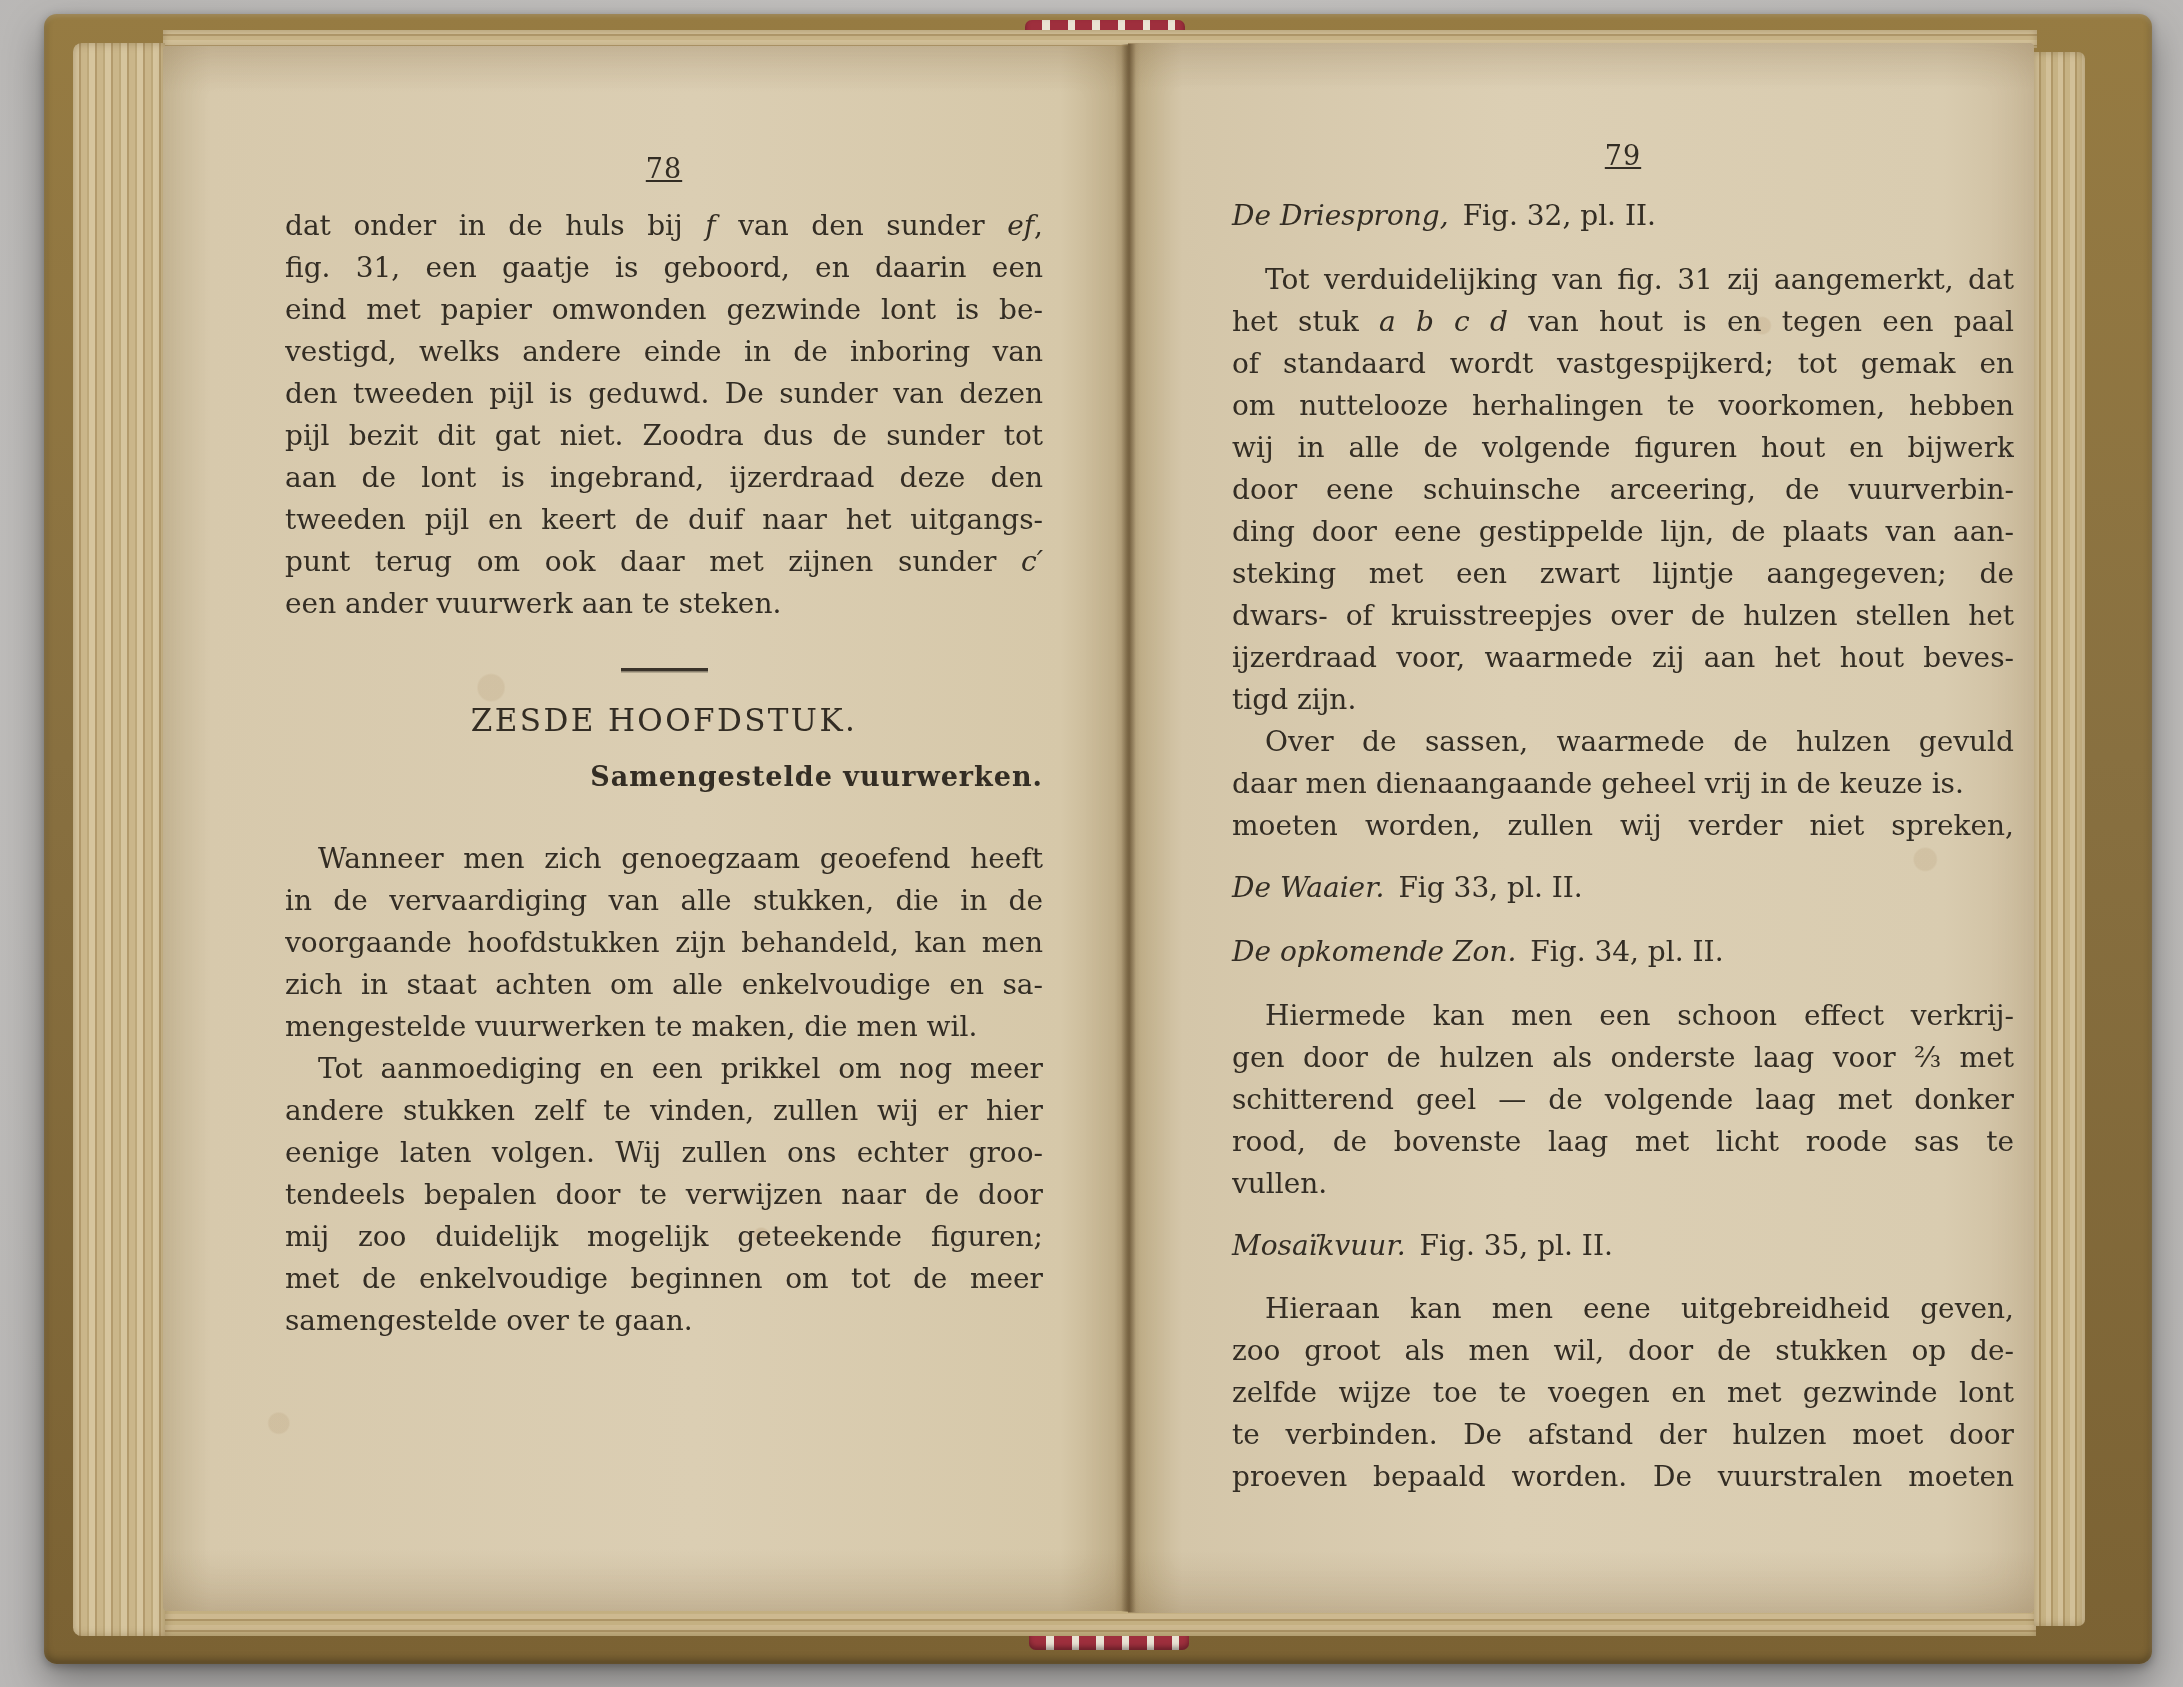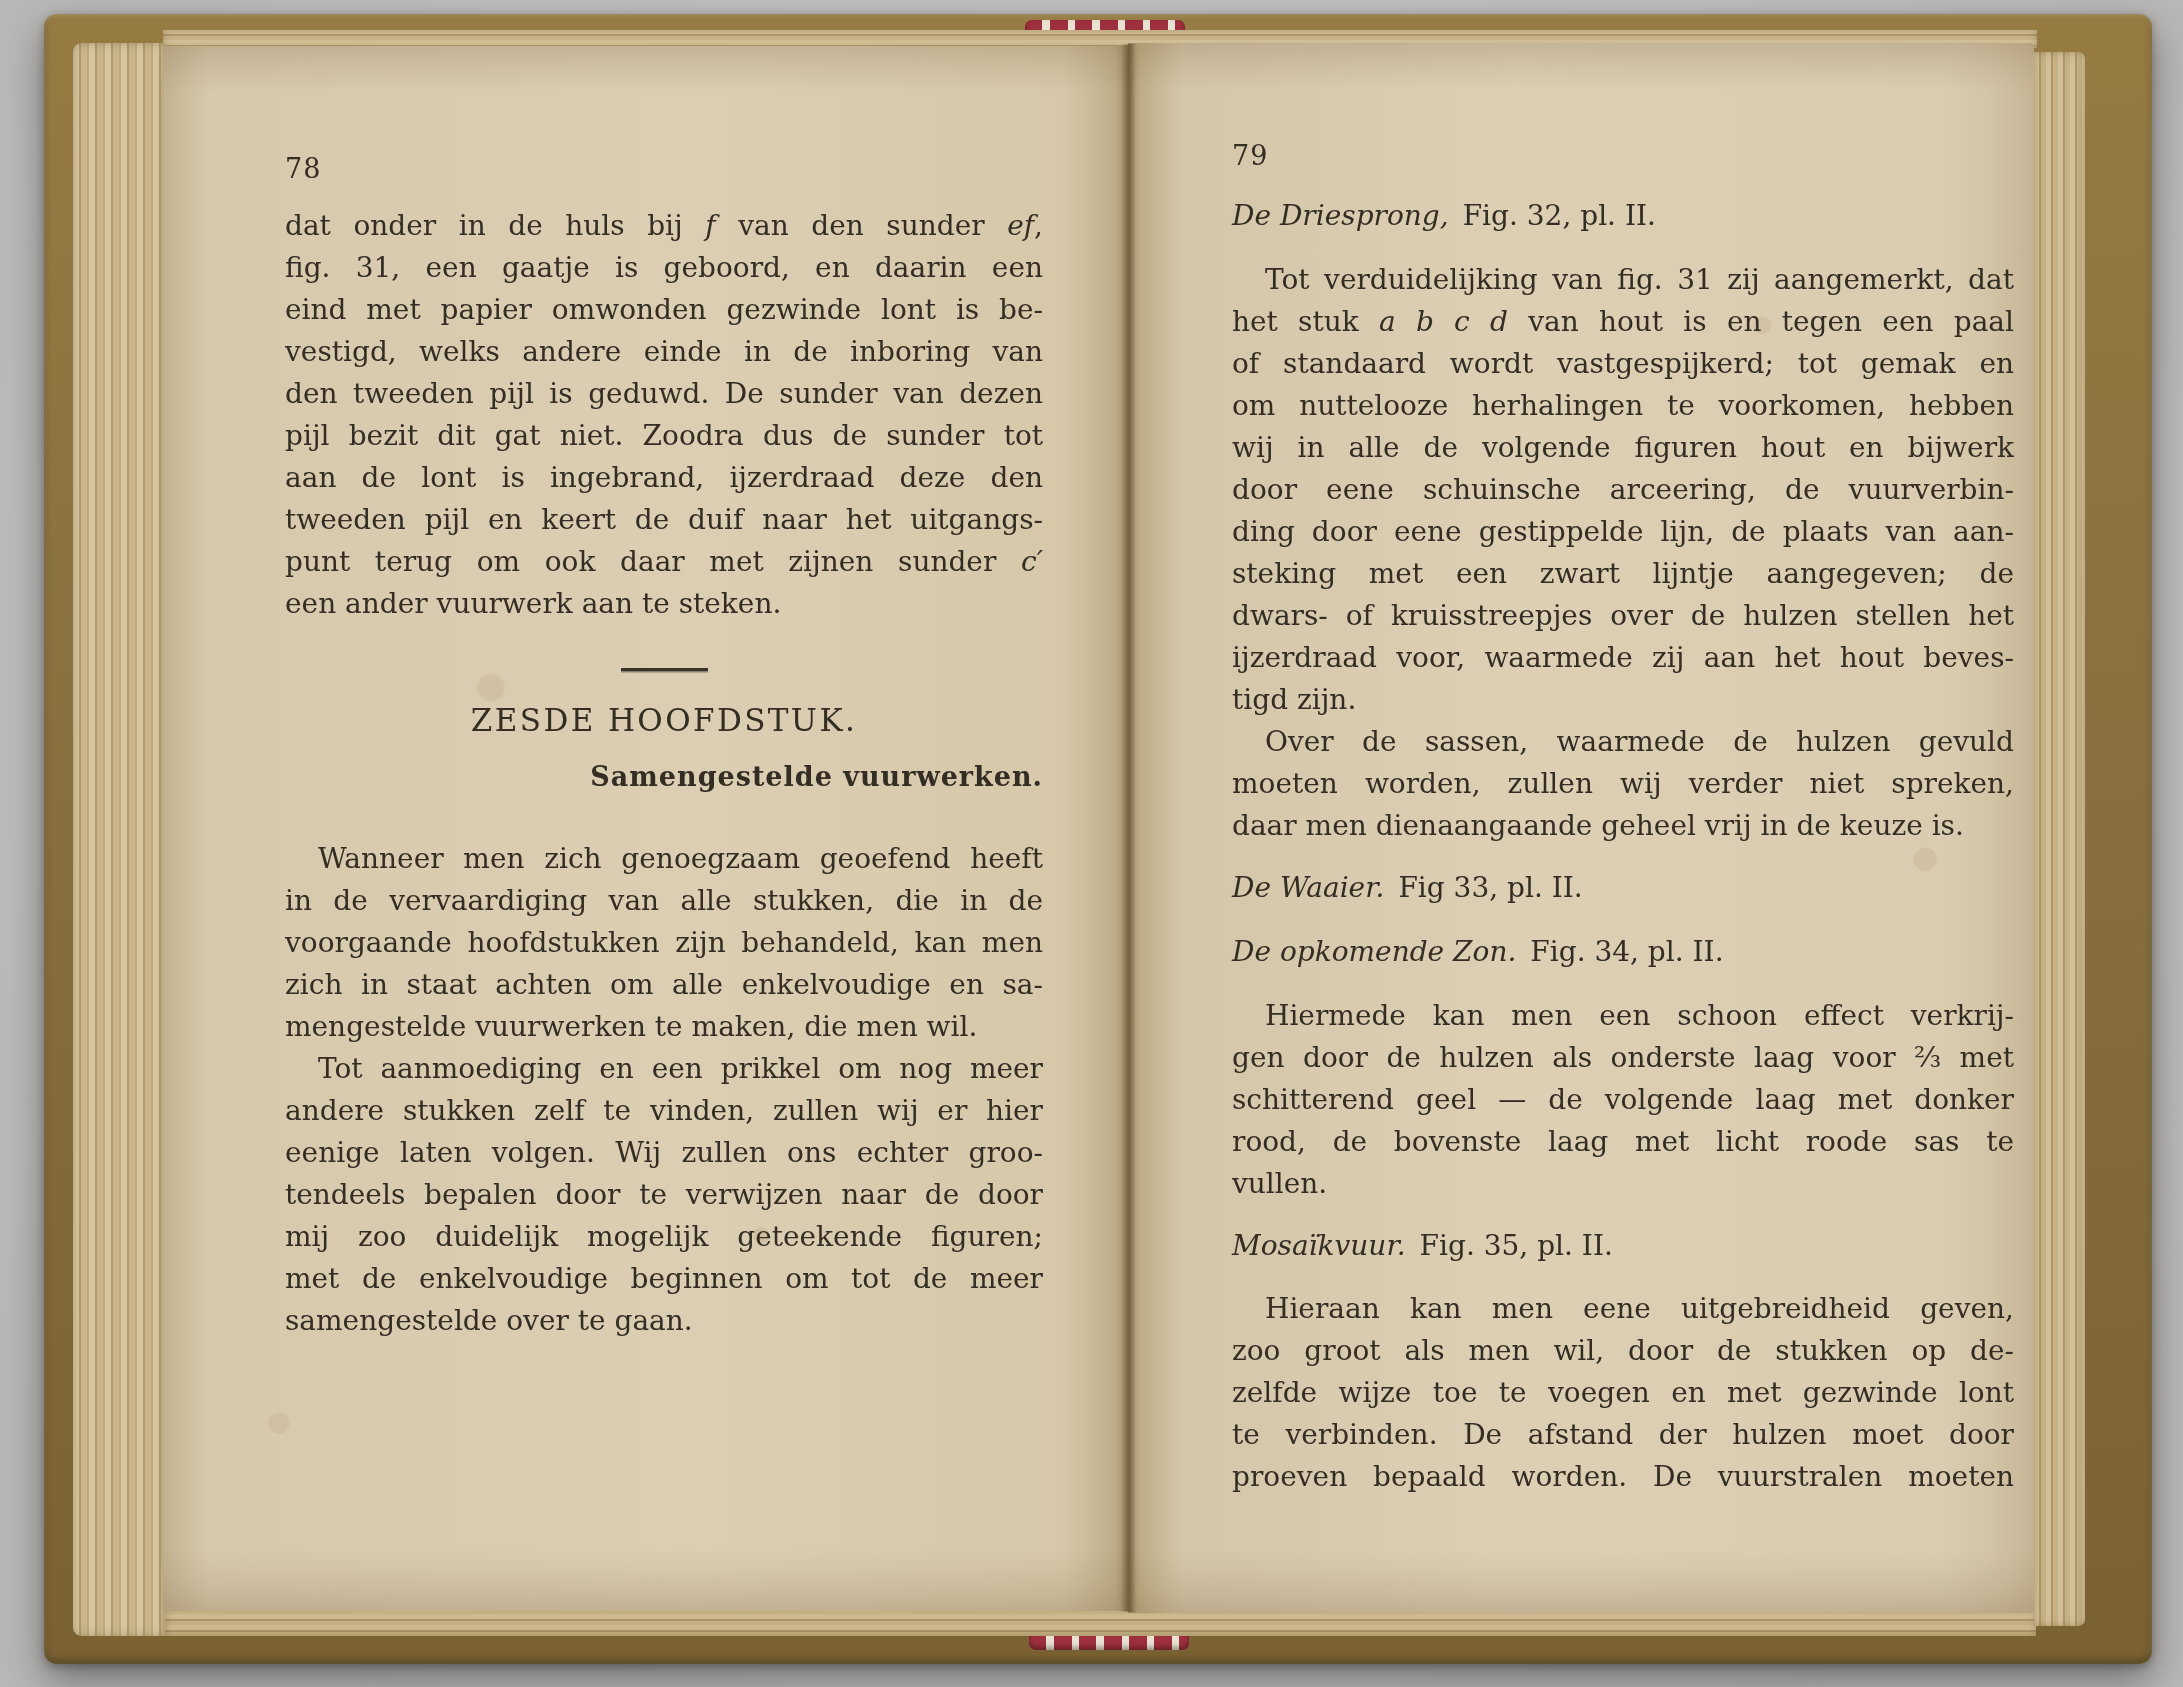--- a/index.html
+++ b/index.html
@@ -41,21 +41,21 @@
       radial-gradient(circle at 70% 18%, rgba(150,105,55,.12) 0 7.8px, transparent 9.7px),
       radial-gradient(circle at 88% 52%, rgba(140,100,50,.10) 0 10.7px, transparent 12.6px),
       linear-gradient(180deg, rgba(120,90,50,.14) 0, transparent 3%, transparent 96%, rgba(120,90,50,.16) 100%),
       linear-gradient(90deg,#a8946e 0,#c3b28d 1.4%,#d4c6a9 6%,#dccfb4 42%,#d9ccb0 90%,#cdbd9e 100%);
     box-shadow:inset 0 0 44px rgba(110,85,45,.18);}
   .gutter{position:absolute;left:1121px;top:44px;width:14.6px;height:1568px;
     background:linear-gradient(90deg,transparent 0,rgba(60,40,15,.38) 45%,rgba(60,40,15,.45) 55%,transparent 100%);}
   .pagetext{position:absolute;font-size:28px;line-height:42px;}
   .page.left  .pagetext{left:122px;top:103px;width:758px;}
   .page.right .pagetext{left:104px;top:93px;width:782px;}
-  .pagenum{font-size:27px;line-height:39px;margin-bottom:16.5px;letter-spacing:1px;}
+  .pagenum{text-align:center;font-size:27px;line-height:39px;margin-bottom:16.5px;letter-spacing:1px;text-decoration:underline;}
   .para{margin:0;}
   .line{text-align:justify;text-align-last:justify;white-space:normal;overflow:hidden;}
   .line.lastline{text-align-last:left;}
   .line.firstline{text-indent:33px;}
   .separator{width:87px;height:3.9px;margin:43px auto 28px auto;background:#3a332a;
     box-shadow:0 1.5px 0 rgba(58,51,42,.5);}
   .chapter{text-align:center;font-size:31px;line-height:43px;letter-spacing:2.4px;margin:16.5px 0 14.6px 0;}
   .section{text-align:right;font-size:27px;line-height:39px;font-weight:700;letter-spacing:1px;margin:0 0 42px 0;}
   .figheading{font-size:28px;line-height:43px;margin:19.4px 0 21.3px 0;}
   .figheading i, .line i{font-style:italic;}
@@ -123,22 +123,22 @@
           <div class="line">wij in alle de volgende figuren hout en bijwerk</div>
           <div class="line">door eene schuinsche arceering, de vuurverbin-</div>
           <div class="line">ding door eene gestippelde lijn, de plaats van aan-</div>
           <div class="line">steking met een zwart lijntje aangegeven; de</div>
           <div class="line">dwars- of kruisstreepjes over de hulzen stellen het</div>
           <div class="line">ijzerdraad voor, waarmede zij aan het hout beves-</div>
           <div class="line lastline">tigd zijn.</div>
         </div>
         <div class="para">
           <div class="line firstline">Over de sassen, waarmede de hulzen gevuld</div>
+          <div class="line lastline">daar men dienaangaande geheel vrij in de keuze is.</div>
           <div class="line">moeten worden, zullen wij verder niet spreken,</div>
-          <div class="line lastline">daar men dienaangaande geheel vrij in de keuze is.</div>
         </div>
         <div class="figheading"><i>De Waaier.</i> Fig 33, pl. II.</div>
         <div class="figheading"><i>De opkomende Zon.</i> Fig. 34, pl. II.</div>
         <div class="para">
           <div class="line firstline">Hiermede kan men een schoon effect verkrij-</div>
           <div class="line">gen door de hulzen als onderste laag voor ⅔ met</div>
           <div class="line">schitterend geel — de volgende laag met donker</div>
           <div class="line">rood, de bovenste laag met licht roode sas te</div>
           <div class="line lastline">vullen.</div>
         </div>

